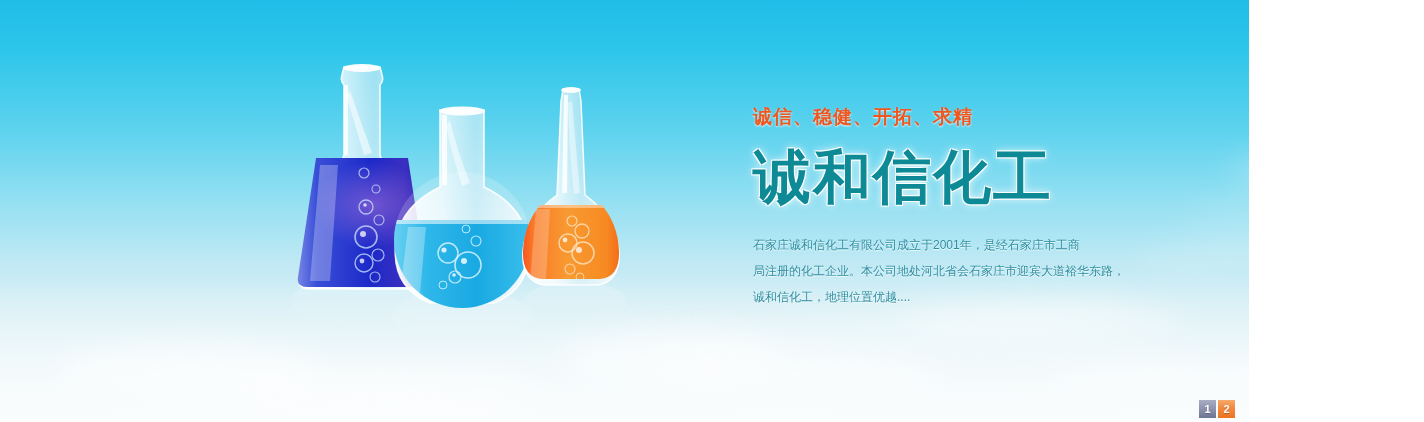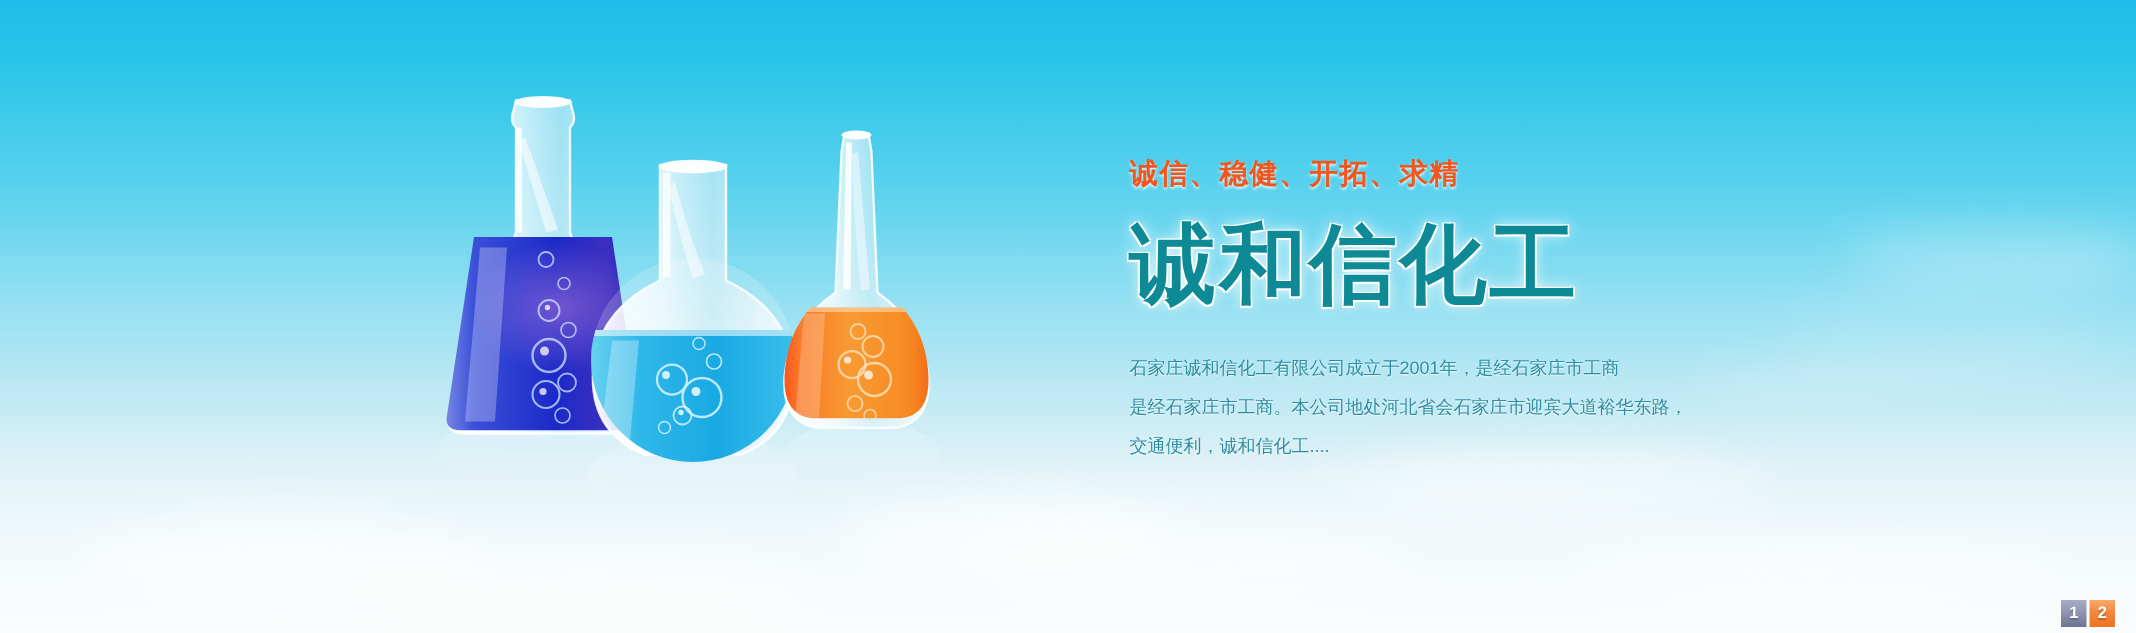--- a/index.html
+++ b/index.html
@@ -6,21 +6,21 @@
     margin: 0;
     padding: 0;
     background: #ffffff;
   }
   body {
     font-family: "Liberation Sans", "DejaVu Sans", sans-serif;
   }
 
   #banner {
     position: relative;
-    width: 1424px;
+    width: 1249px;
     height: 422px;
     overflow: hidden;
     background: linear-gradient(to bottom,
         #1fbde8 0%,
         #2ec6ea 12%,
         #5bd2ee 30%,
         #95e0f2 48%,
         #bfe9f4 62%,
         #d8eff5 74%,
         #e6f4f8 86%,
@@ -283,22 +283,22 @@
         <ellipse cx="291" cy="35" rx="10" ry="3" fill="#ffffff" opacity="0.95"></ellipse>
       </g>
     </svg>
   </div>
 
   <div id="copy">
     <p id="tagline">诚信、稳健、开拓、求精</p>
     <h1 id="headline">诚和信化工</h1>
     <p id="blurb">
       <span class="line">石家庄诚和信化工有限公司成立于2001年，是经石家庄市工商</span>
-      <span class="line">是经石家庄市工商。本公司地处河北省会石家庄市迎宾大道裕华东路，</span>
-      <span class="line">交通便利，诚和信化工....</span>
+      <span class="line">局注册的化工企业。本公司地处河北省会石家庄市迎宾大道裕华东路，</span>
+      <span class="line">诚和信化工，地理位置优越....</span>
     </p>
   </div>
 
   <div id="pager">
     <button class="dot inactive">1</button>
     <button class="dot active">2</button>
   </div>
 
 </div>
 

